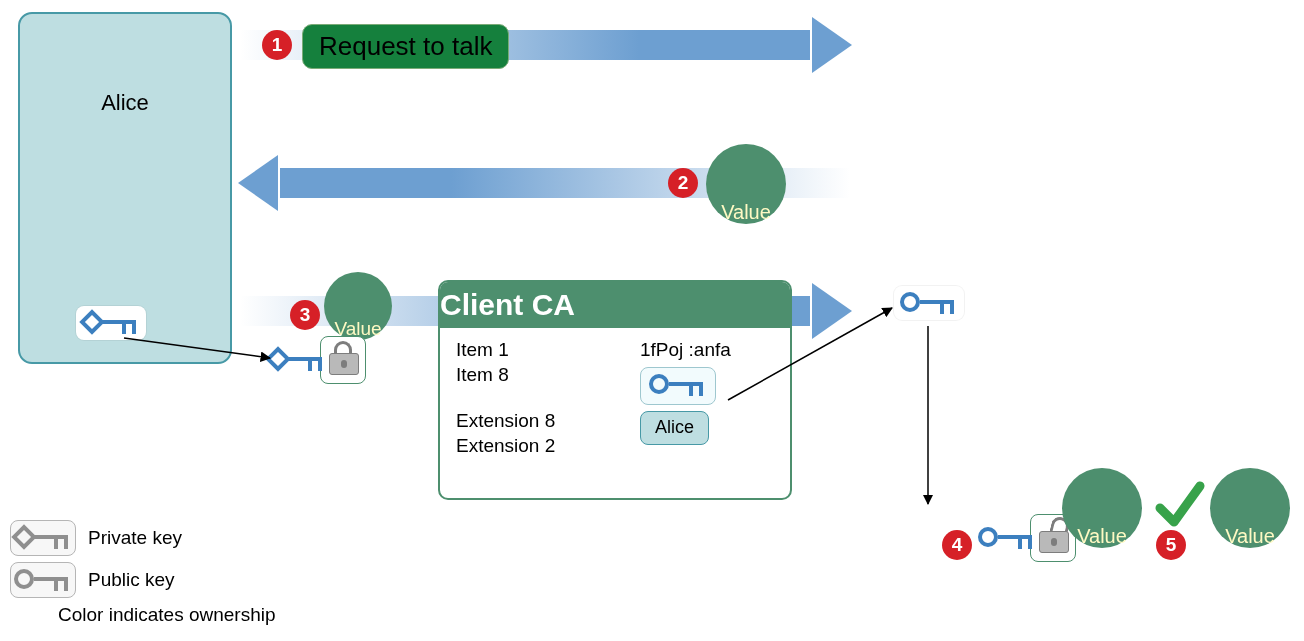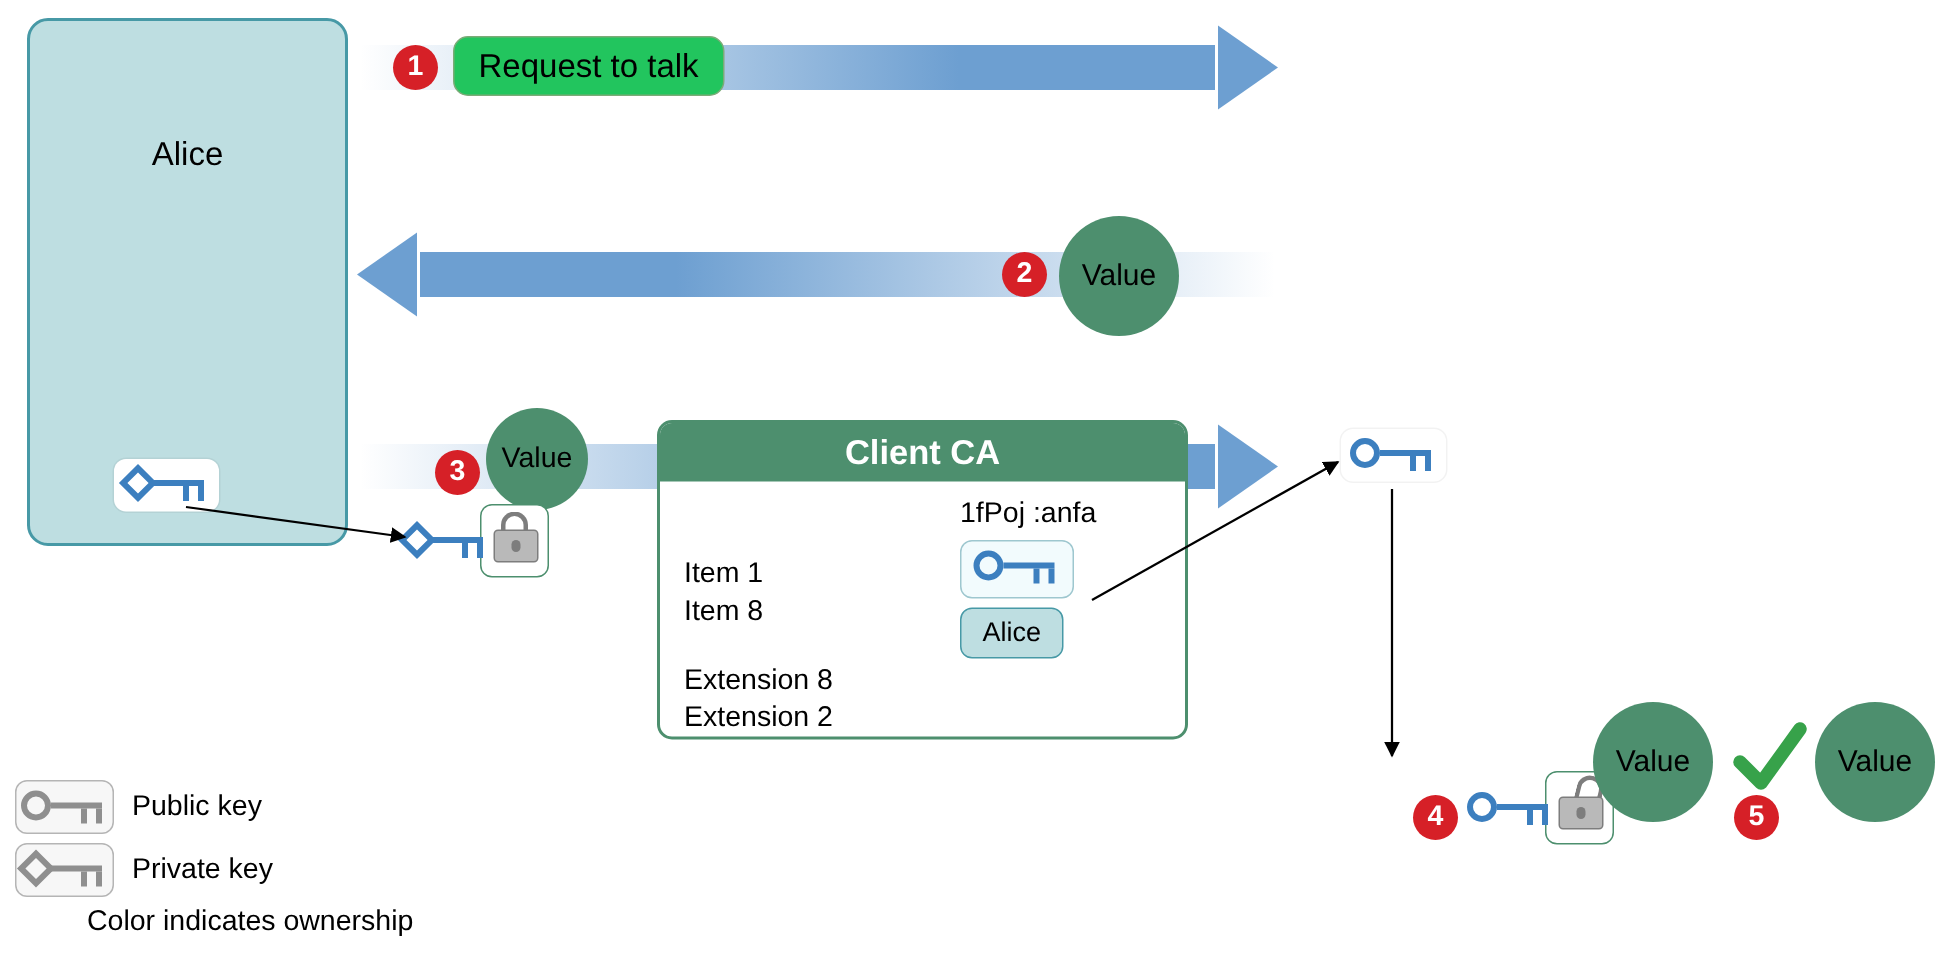--- a/index.html
+++ b/index.html
@@ -74,67 +74,65 @@
     font-size: 19px;
     line-height: 30px;
     text-align: center;
   }
 
   
   .value-circle {
     position: absolute;
     border-radius: 50%;
     background: #4d8f6e;
-    color: #000000;
+    color: #fef9c3;
     font-size: 20px;
     display: flex;
-    align-items: center;
+    align-items: flex-end;
     justify-content: center;
   }
   .value-circle.large { width: 80px; height: 80px; }
   .value-circle.med   { width: 68px; height: 68px; font-size: 19px; }
 
   
   .pill {
     position: absolute;
-    background: #22c55e;
+    background: #15803d;
     border: 1px solid #7bab77;
     border-radius: 10px;
     padding: 6px 16px;
-    font-size: 22px;
+    font-size: 26px;
   }
 
   
   .ca-card {
     position: absolute;
     left: 438px; top: 280px;
     width: 350px;
     border: 2px solid #4d8f6e;
     border-radius: 10px;
     background: #fff;
     overflow: hidden;
     font-size: 19px;
   }
   .ca-card .hdr {
     background: #4d8f6e;
     color: #fff;
-    text-align: center;
     font-weight: 700;
-    font-size: 23px;
+    font-size: 30px;
     padding: 6px 0;
   }
   .ca-card .body {
     padding: 8px 16px 14px 16px;
     position: relative;
     min-height: 148px;
   }
   .ca-card .col-left {
     position: absolute; left: 16px; top: 10px;
     line-height: 1.3;
-    margin-top: 40px;
   }
   .ca-card .col-left .gap { height: 22px; }
   .ca-card .col-right {
     position: absolute; left: 200px; top: 10px;
     line-height: 1.3;
   }
   .mini-chip {
     display: inline-block;
     background: #bedee1;
     border: 1px solid #4799a6;
@@ -427,36 +425,36 @@
       <path d="M6 30 L20 44 L46 8" fill="none" stroke="#37a24a" stroke-width="9" stroke-linecap="round" stroke-linejoin="round"></path>
     </svg>
   </div>
   <div class="value-circle large" style="left:1210px; top:468px;">
     <span>Value</span>
   </div>
 
   <div class="legend">
     <div class="row">
       <span class="icon-box">
+        <span class="key-icon private key-grey">
+          <span class="bow"></span>
+            <span class="shaft"></span>
+            <span class="tooth1"></span>
+            <span class="tooth2"></span>
+        </span>
+      </span>
+      <span>Private key</span>
+    </div>
+    <div class="row">
+      <span class="icon-box">
         <span class="key-icon public key-grey">
           <span class="bow"></span>
             <span class="shaft"></span>
             <span class="tooth1"></span>
             <span class="tooth2"></span>
         </span>
       </span>
       <span>Public key</span>
     </div>
-    <div class="row">
-      <span class="icon-box">
-        <span class="key-icon private key-grey">
-          <span class="bow"></span>
-            <span class="shaft"></span>
-            <span class="tooth1"></span>
-            <span class="tooth2"></span>
-        </span>
-      </span>
-      <span>Private key</span>
-    </div>
     <div class="note">Color indicates ownership</div>
   </div>
 
 </div>
 
 </body></html>

